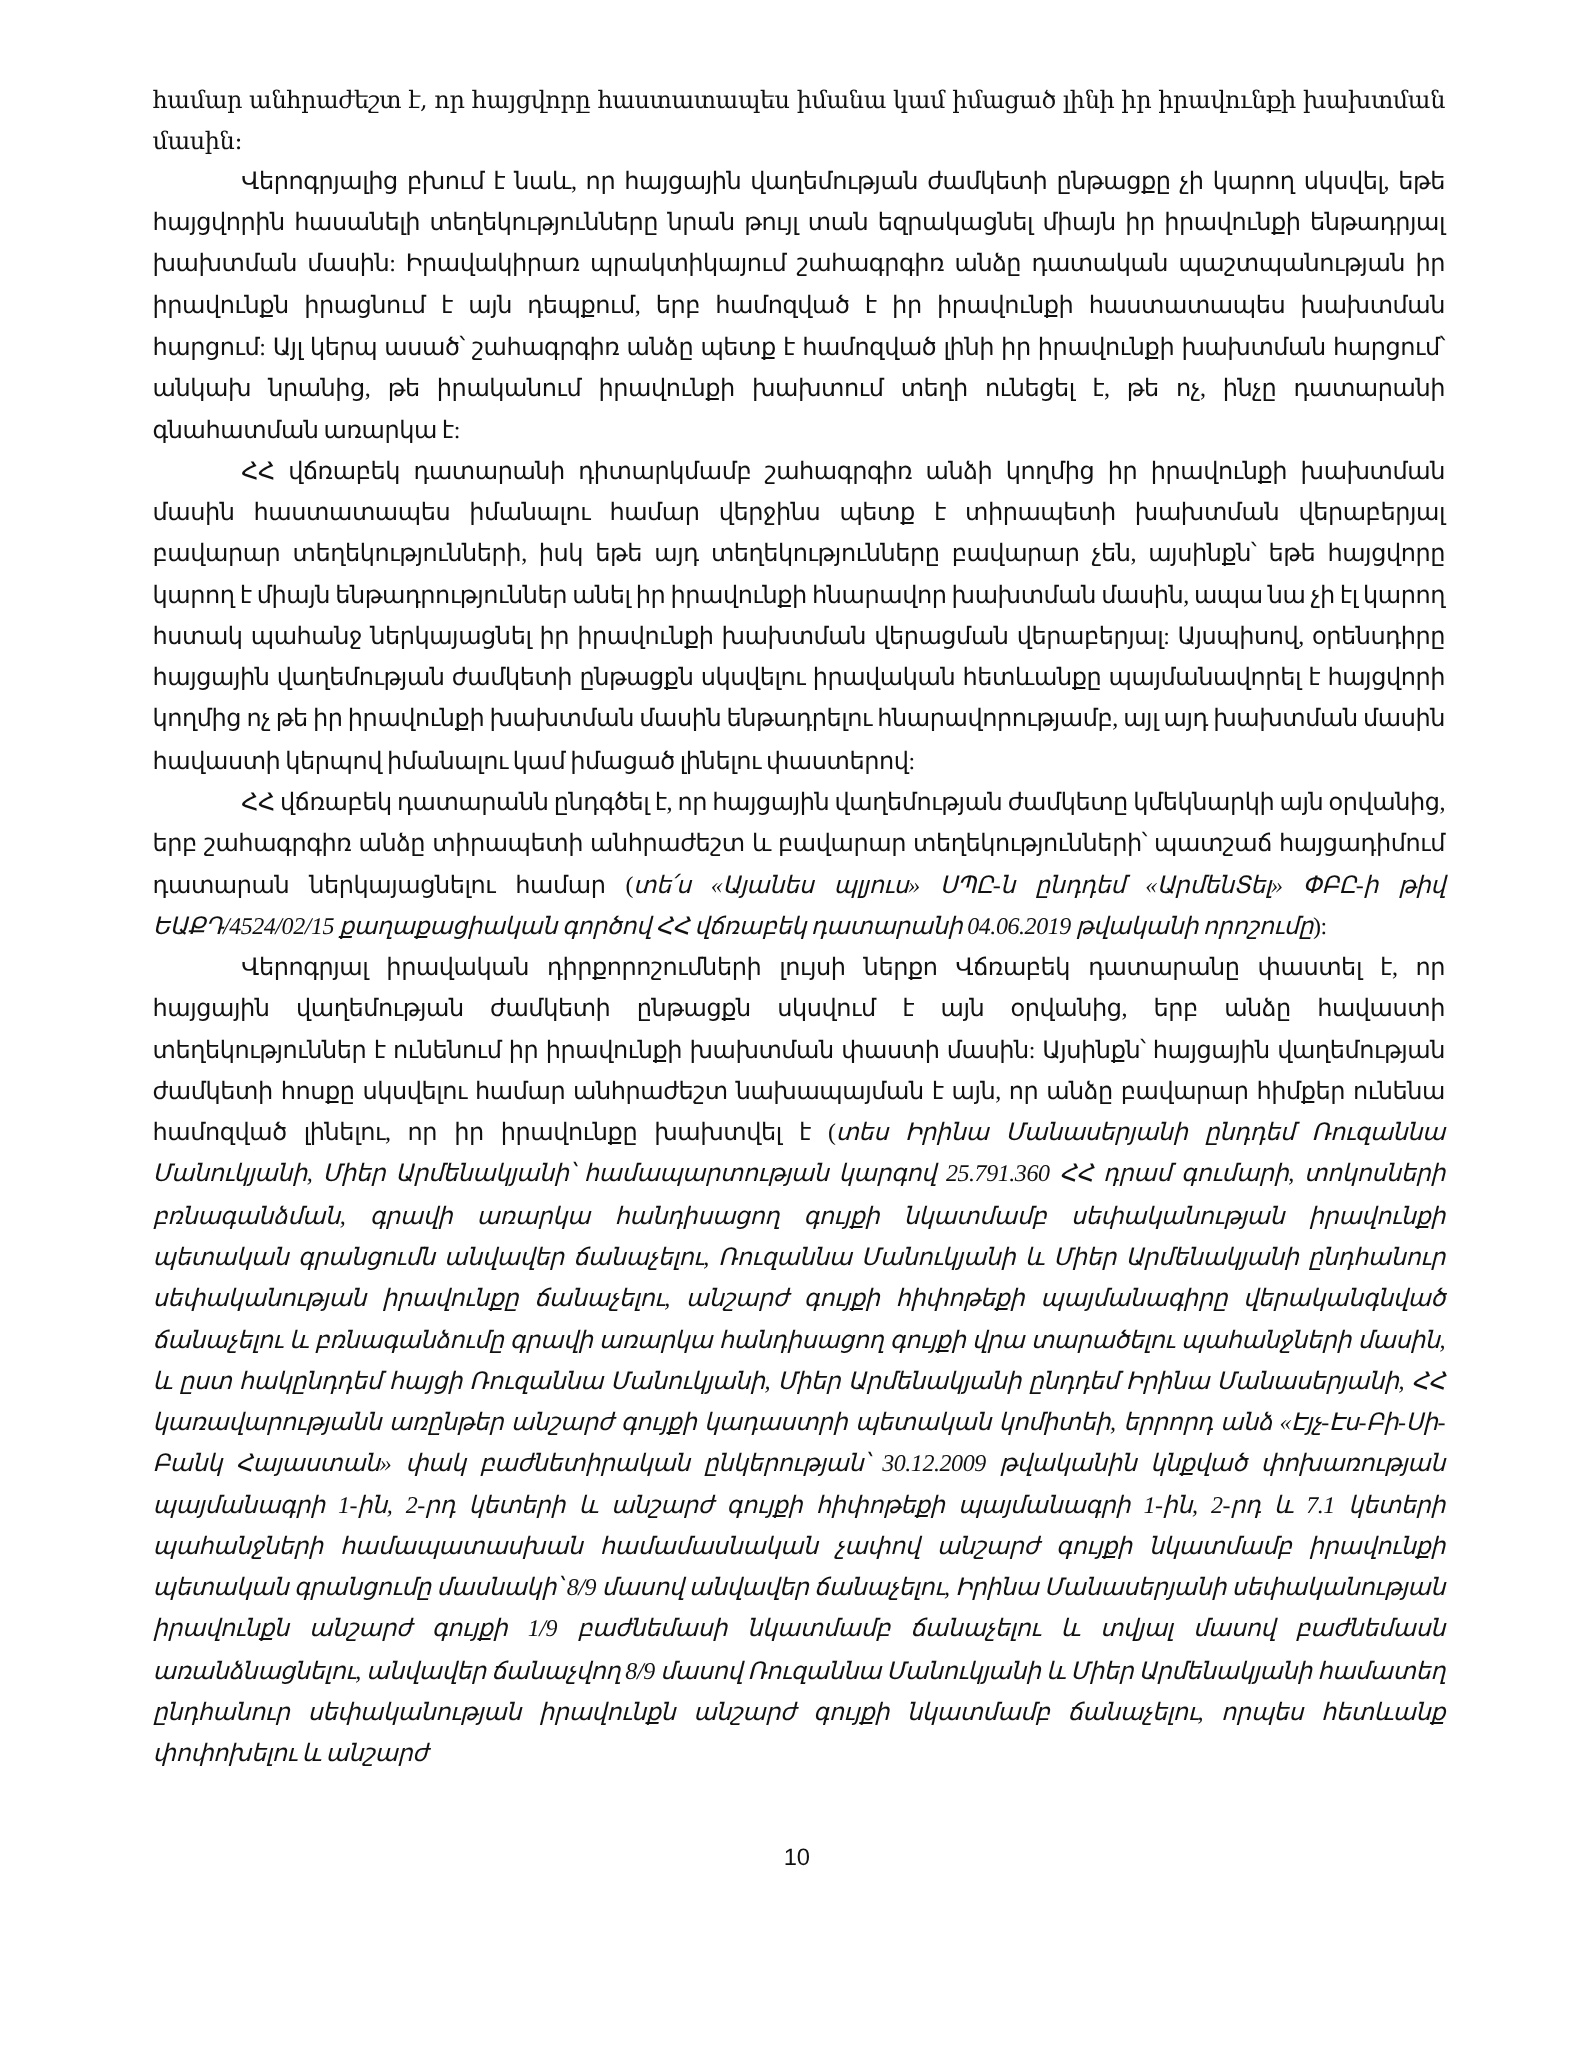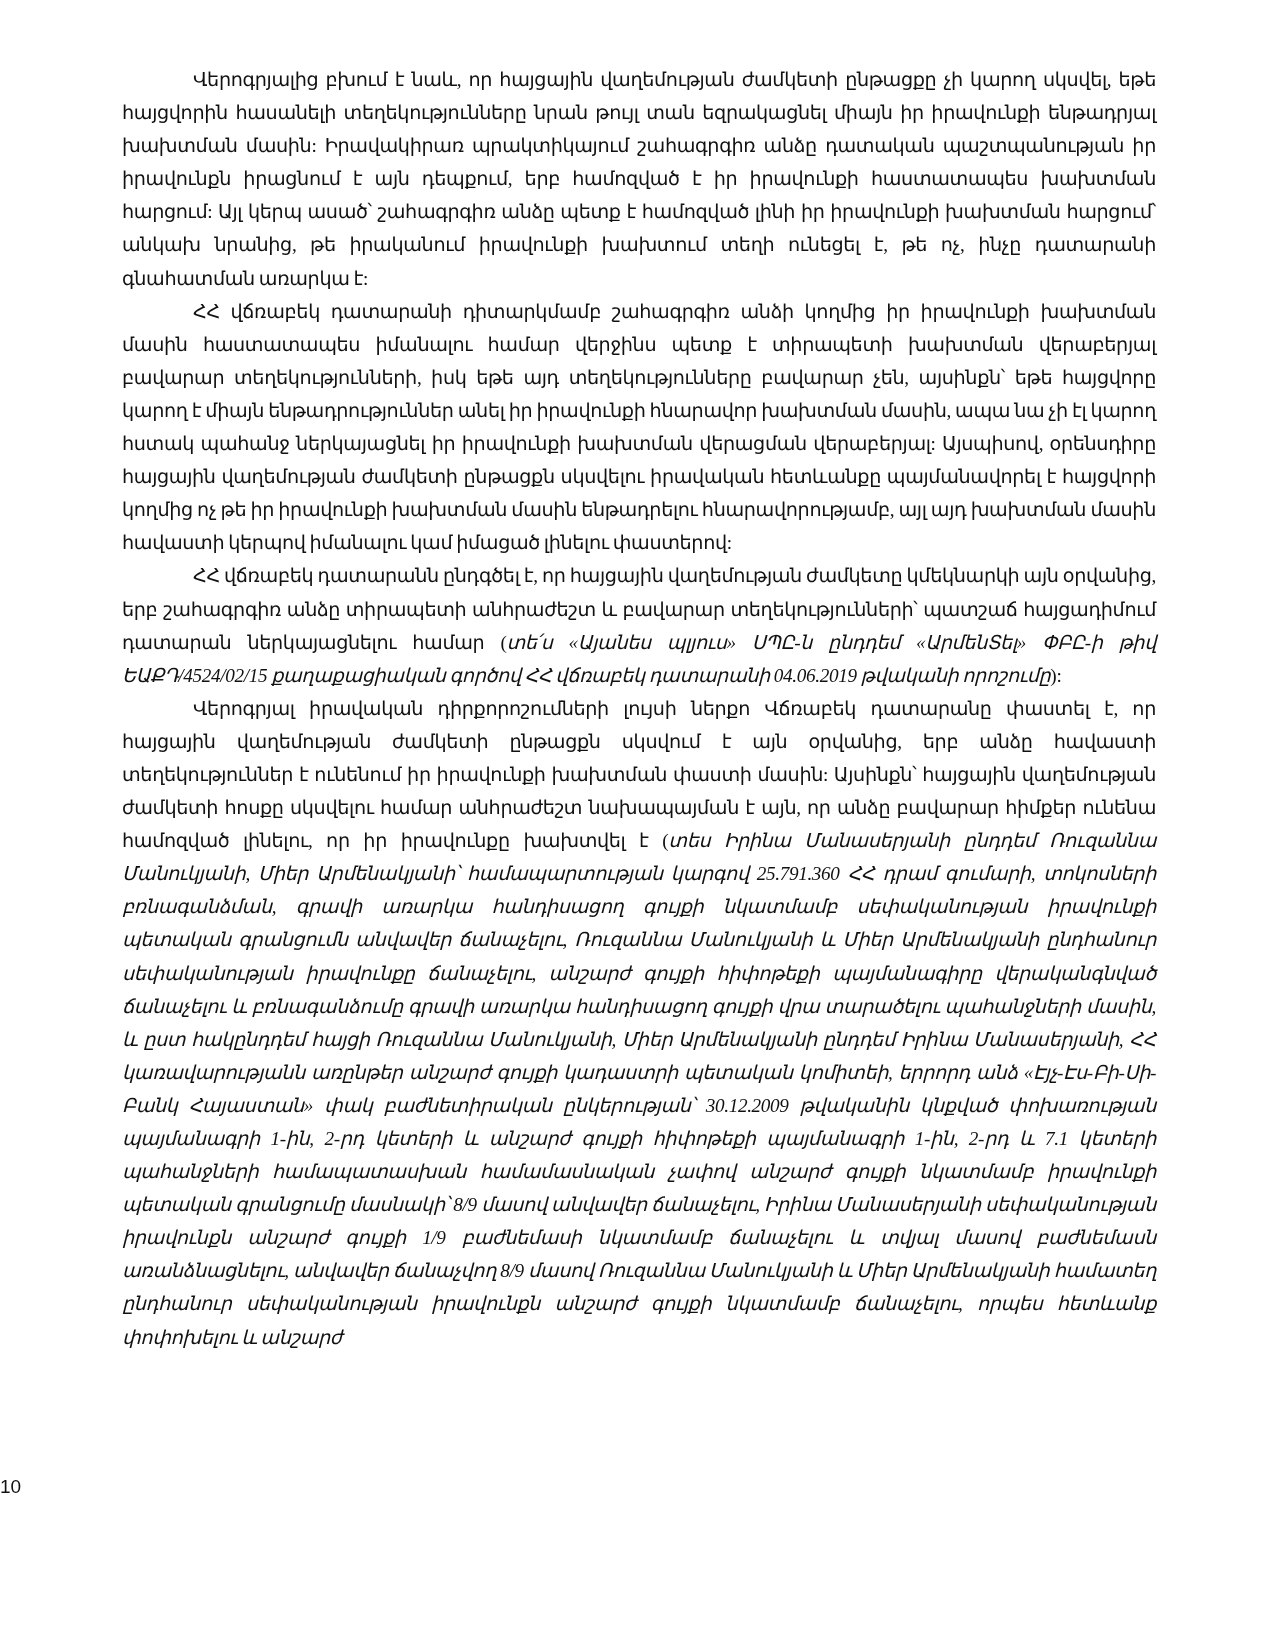--- a/index.html
+++ b/index.html
@@ -43,32 +43,35 @@
     font-family: Liberation Serif, serif;
   }
   .para .cite {
     font-style: italic;
   }
   .page-number {
     position: absolute;
     left: 0;
     width: 1275px;
     top: 1476px;
-    text-align: left;
+    text-align: center;
     font-family: "Liberation Sans", "DejaVu Sans", sans-serif;
     font-size: 19px;
     color: #111111;
   }
 </style>
 </head>
 <body>
 
 <div class="page">
   <div class="body-text">
 
+    <p class="para">
+      <span>համար անհրաժեշտ է, որ հայցվորը հաստատապես իմանա կամ իմացած լինի իր իրավունքի խախտման մասին:</span>
+    </p>
 
     <p class="para indent">
       <span>Վերոգրյալից բխում է նաև, որ հայցային վաղեմության ժամկետի ընթացքը չի կարող սկսվել, եթե հայցվորին հասանելի տեղեկությունները նրան թույլ տան եզրակացնել միայն իր իրավունքի ենթադրյալ խախտման մասին: Իրավակիրառ պրակտիկայում շահագրգիռ անձը դատական պաշտպանության իր իրավունքն իրացնում է այն դեպքում, երբ համոզված է իր իրավունքի հաստատապես խախտման հարցում: Այլ կերպ ասած՝ շահագրգիռ անձը պետք է համոզված լինի իր իրավունքի խախտման հարցում՝ անկախ նրանից, թե իրականում իրավունքի խախտում տեղի ունեցել է, թե ոչ, ինչը դատարանի գնահատման առարկա է:</span>
     </p>
 
     <p class="para indent">
       <span>ՀՀ վճռաբեկ դատարանի դիտարկմամբ շահագրգիռ անձի կողմից իր իրավունքի խախտման  մասին հաստատապես իմանալու համար վերջինս պետք է տիրապետի խախտման վերաբերյալ բավարար տեղեկությունների, իսկ եթե այդ տեղեկությունները բավարար չեն, այսինքն՝ եթե հայցվորը կարող է միայն ենթադրություններ անել իր իրավունքի հնարավոր խախտման մասին, ապա նա չի էլ կարող հստակ պահանջ ներկայացնել իր իրավունքի խախտման վերացման վերաբերյալ: Այսպիսով, օրենսդիրը հայցային վաղեմության ժամկետի ընթացքն սկսվելու իրավական հետևանքը պայմանավորել է հայցվորի կողմից ոչ թե իր իրավունքի խախտման մասին ենթադրելու հնարավորությամբ, այլ այդ խախտման մասին հավաստի կերպով իմանալու կամ իմացած լինելու փաստերով:</span>
     </p>
 
     <p class="para indent">

